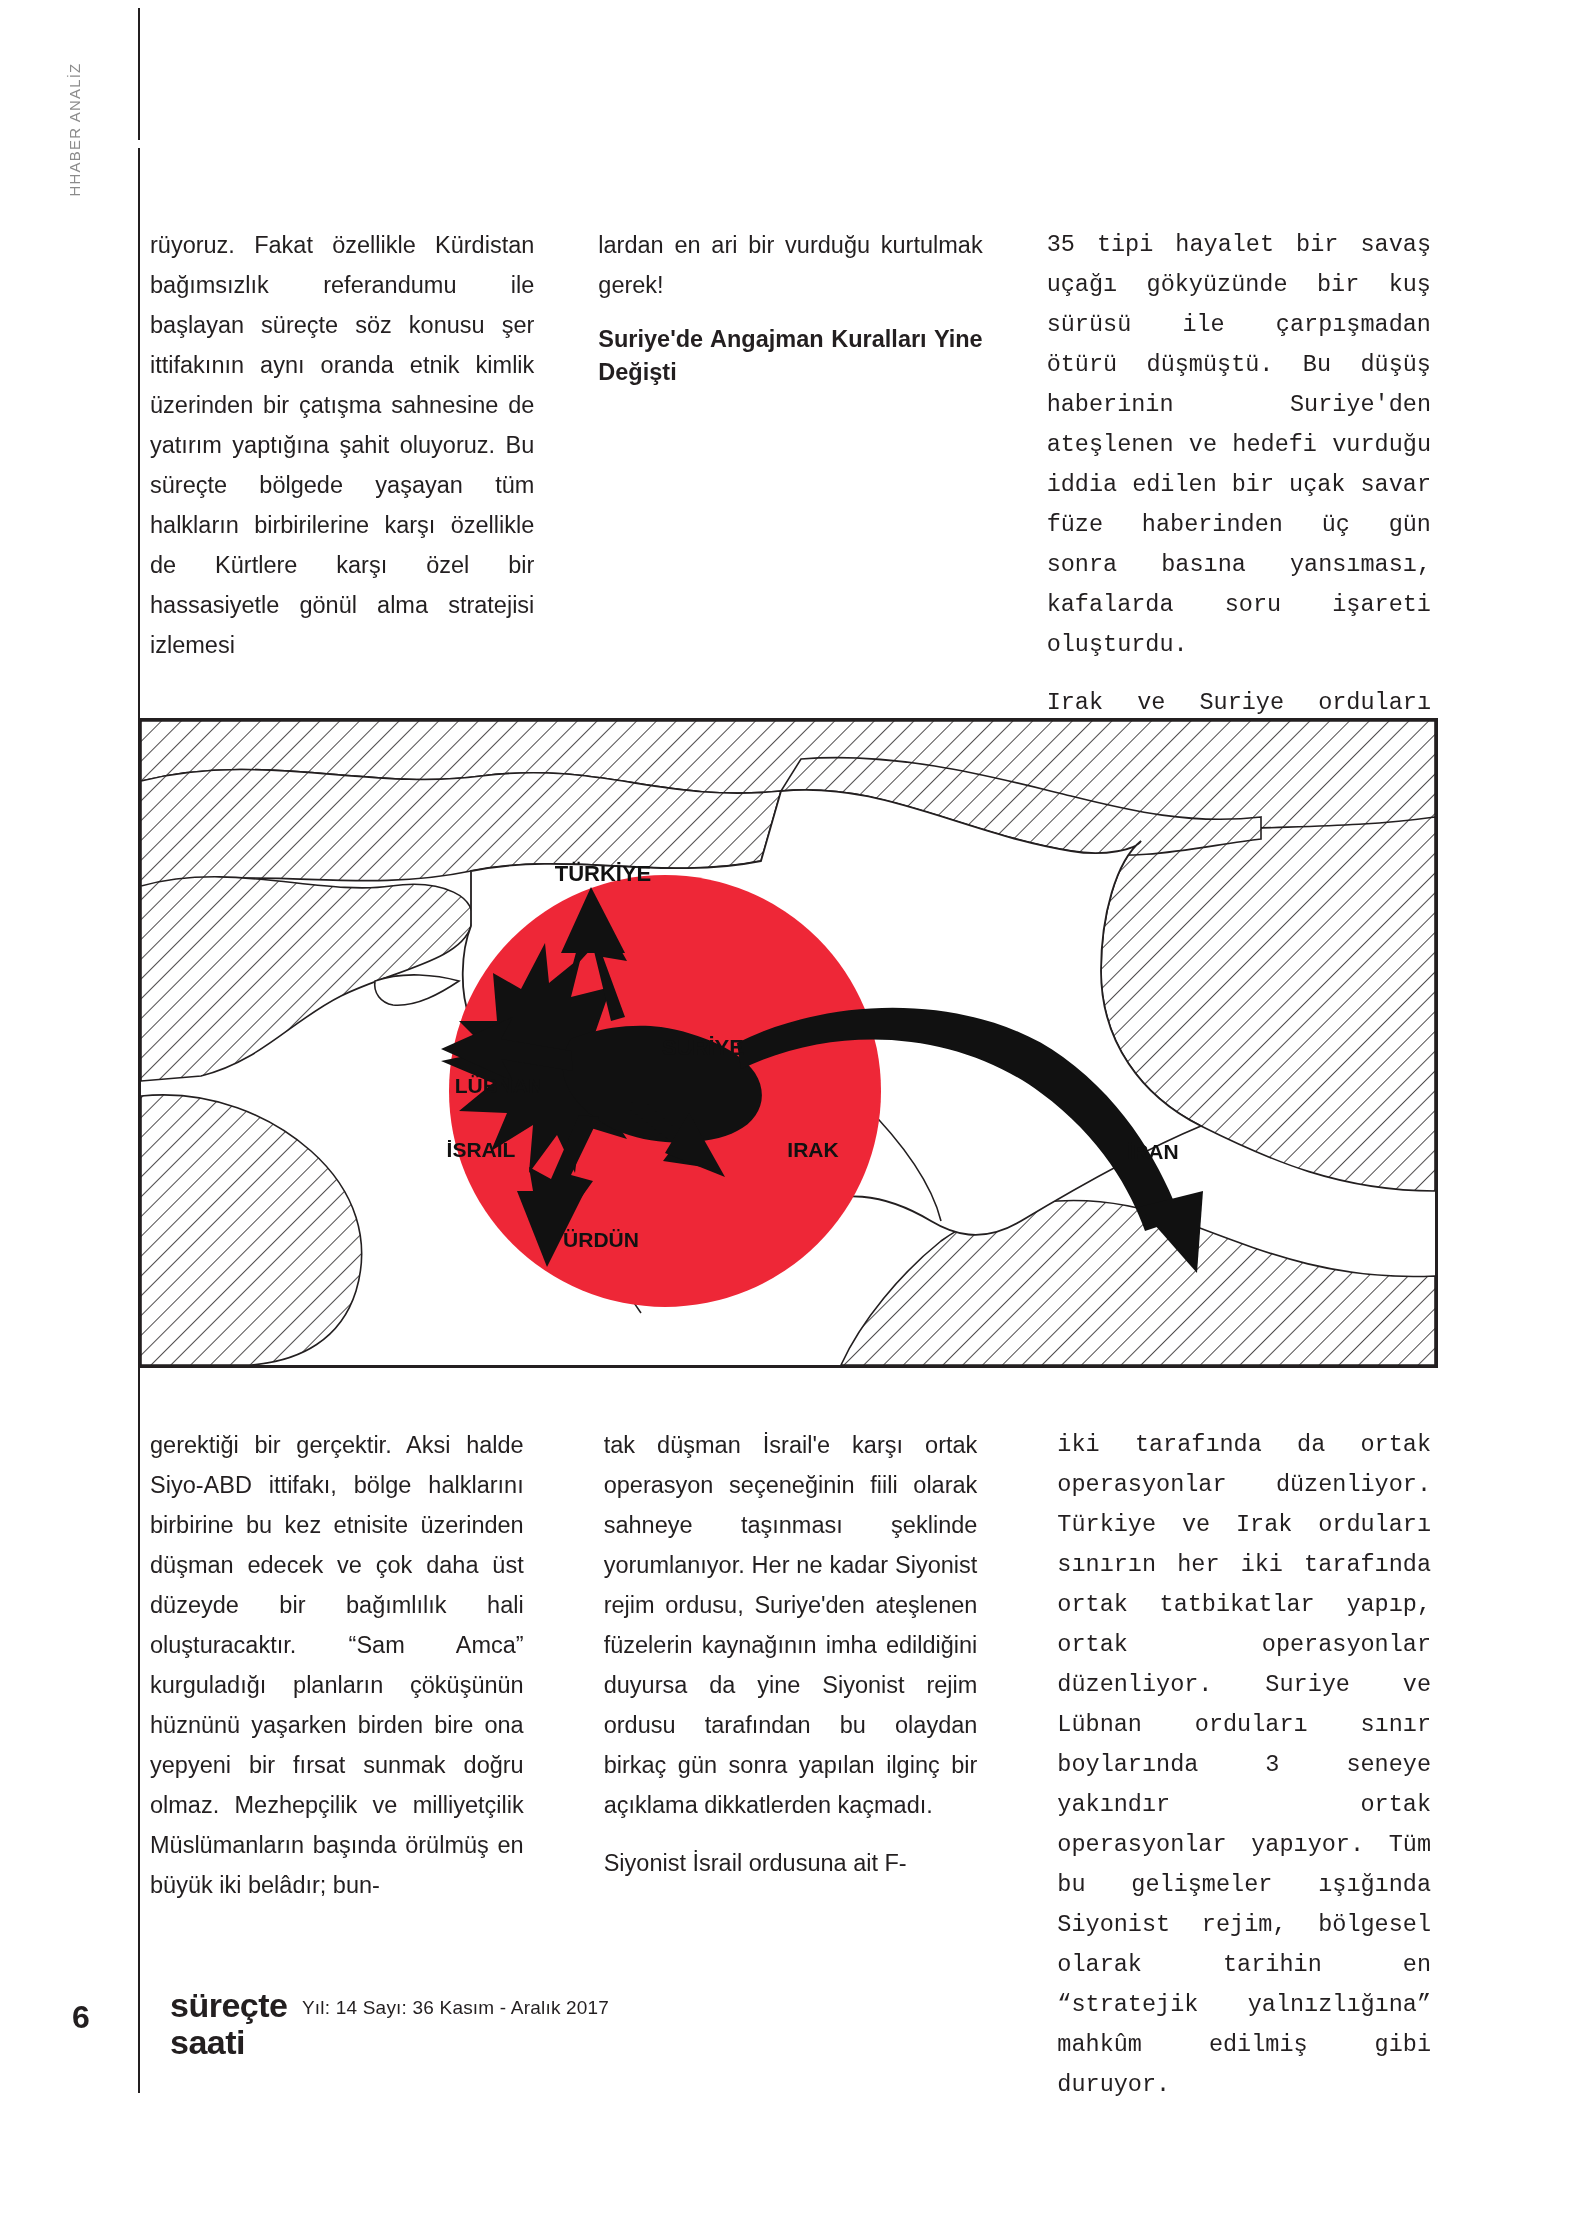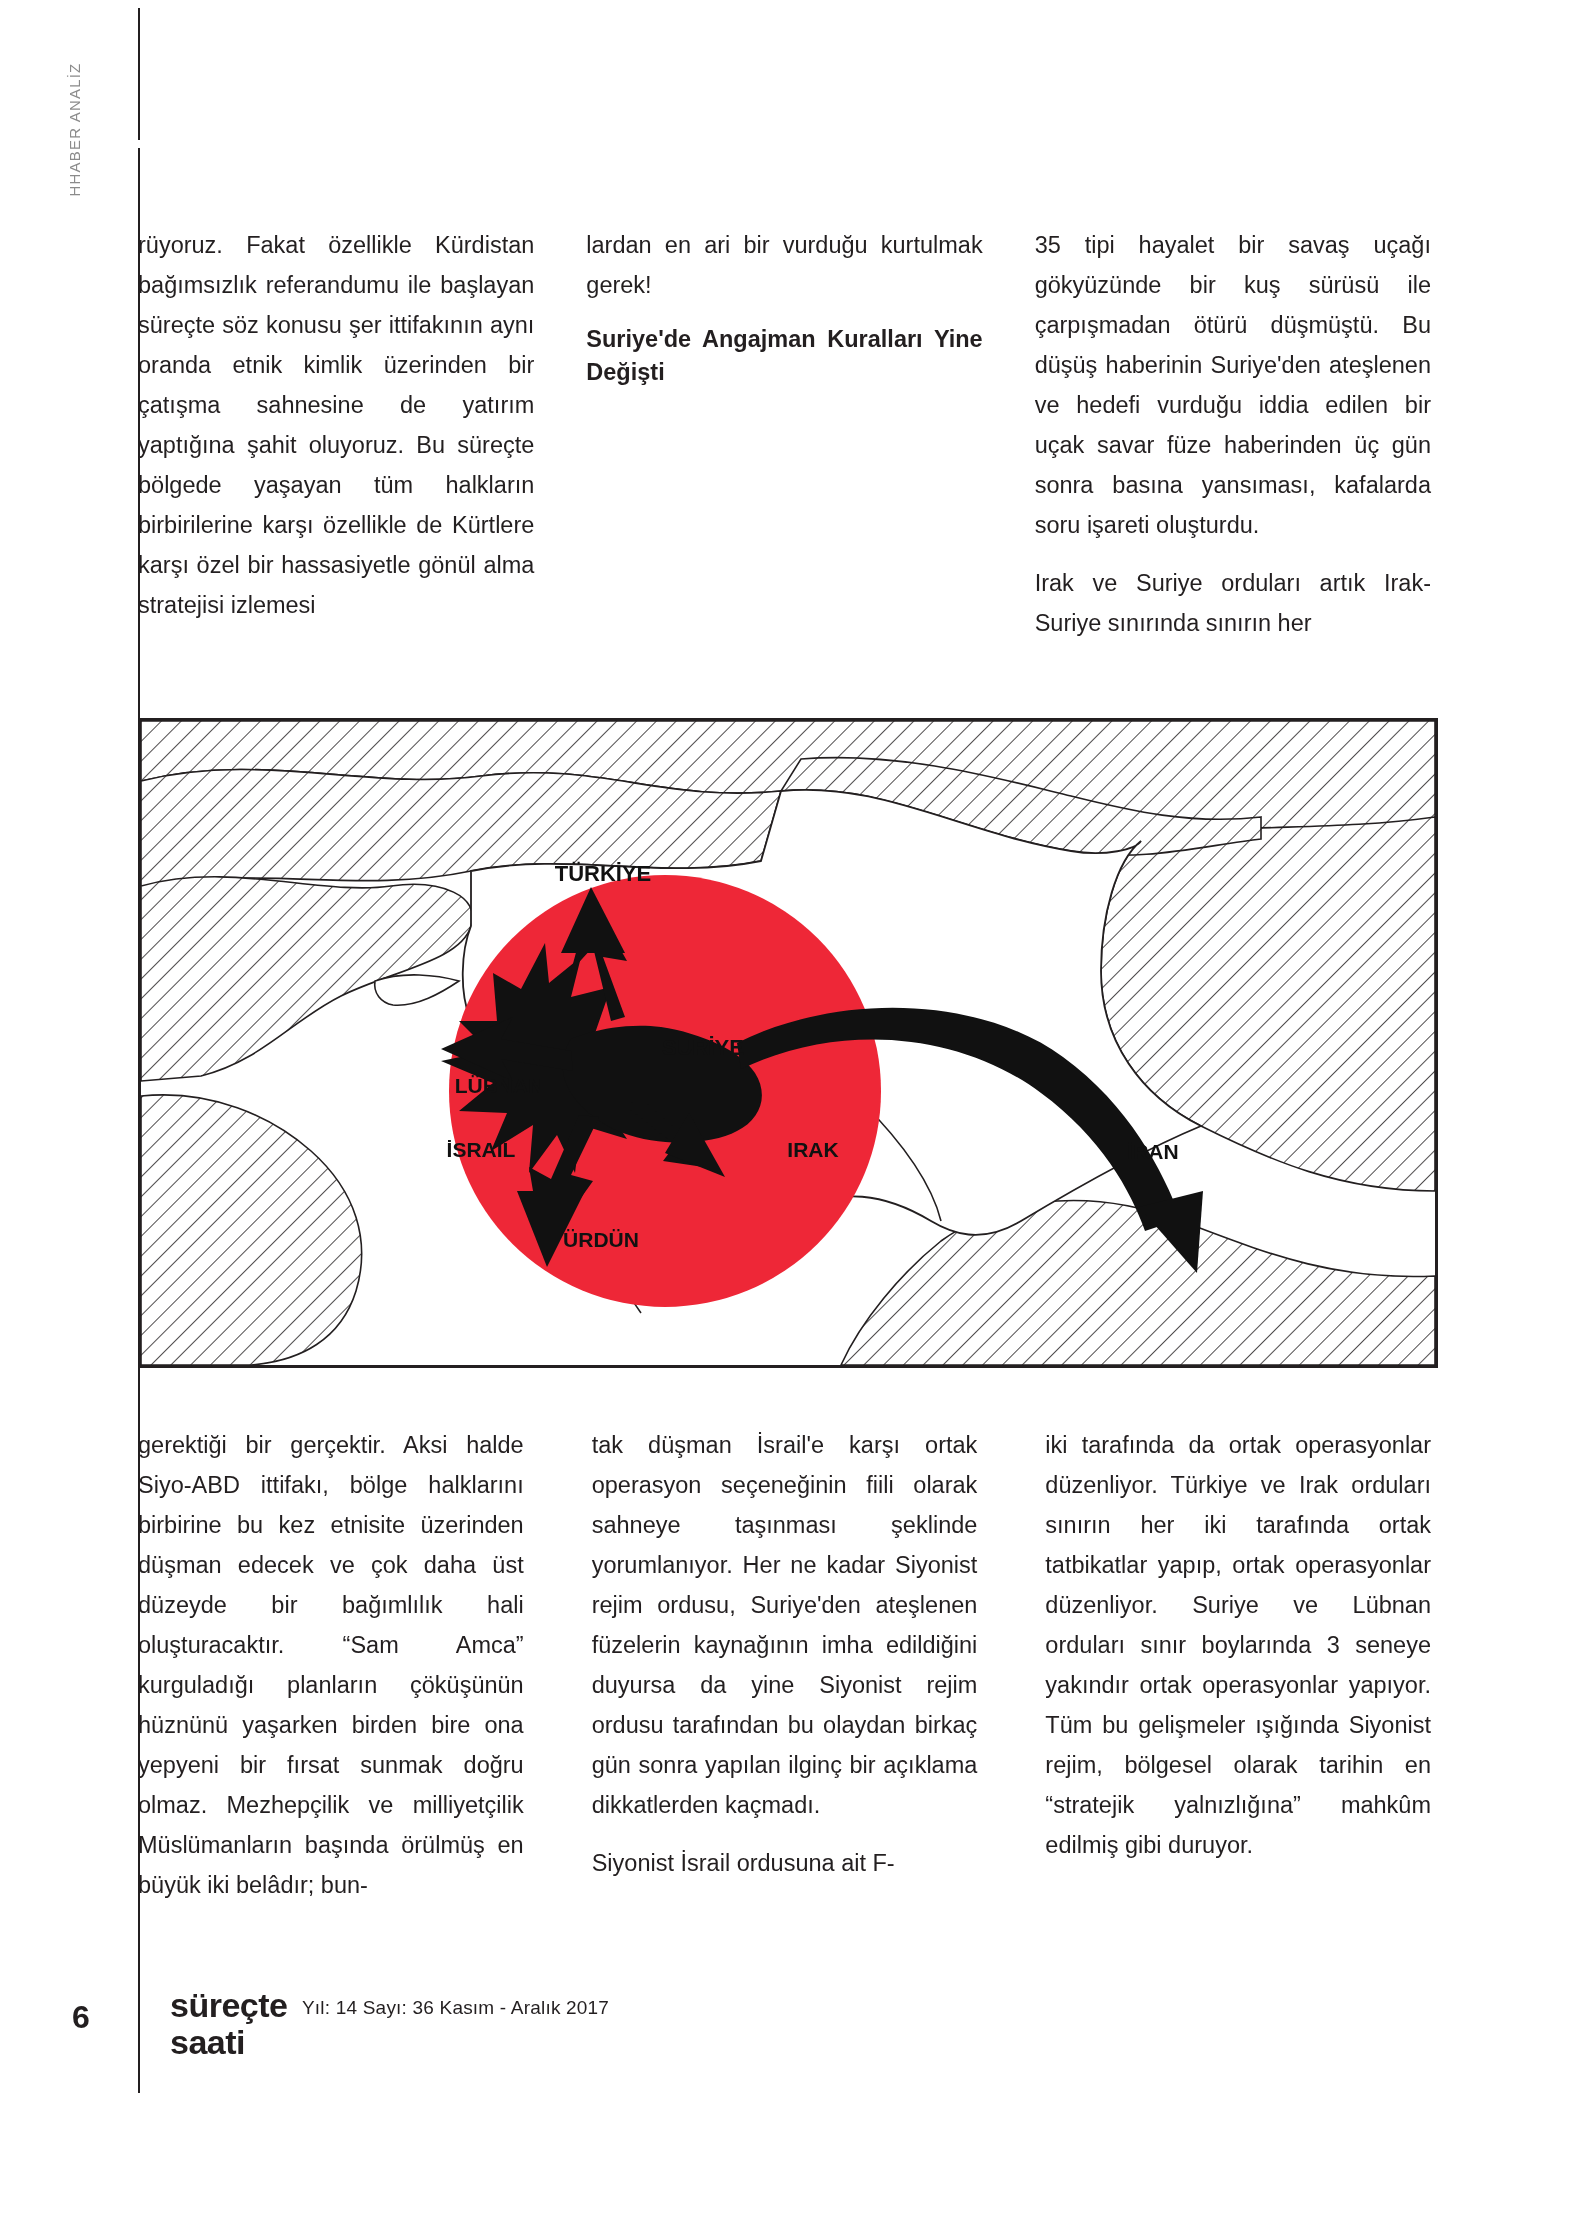--- a/index.html
+++ b/index.html
@@ -61,22 +61,23 @@
     position: absolute;
     left: 138px;
     top: 225px;
     width: 1305px;
     display: flex;
     gap: 0;
   }
   .col {
     width: 400px;
     margin-right: 52px;
-  }
-  .col:last-child { margin-right: 12px; }
+    padding-left: 12px;
+  }
+  .col:last-child { margin-right: 12px; font-family: Liberation Mono, monospace; }
 
   .cols-bottom {
     position: absolute;
     left: 138px;
     top: 1425px;
     width: 1305px;
     display: flex;
     gap: 16px;
   }
 

